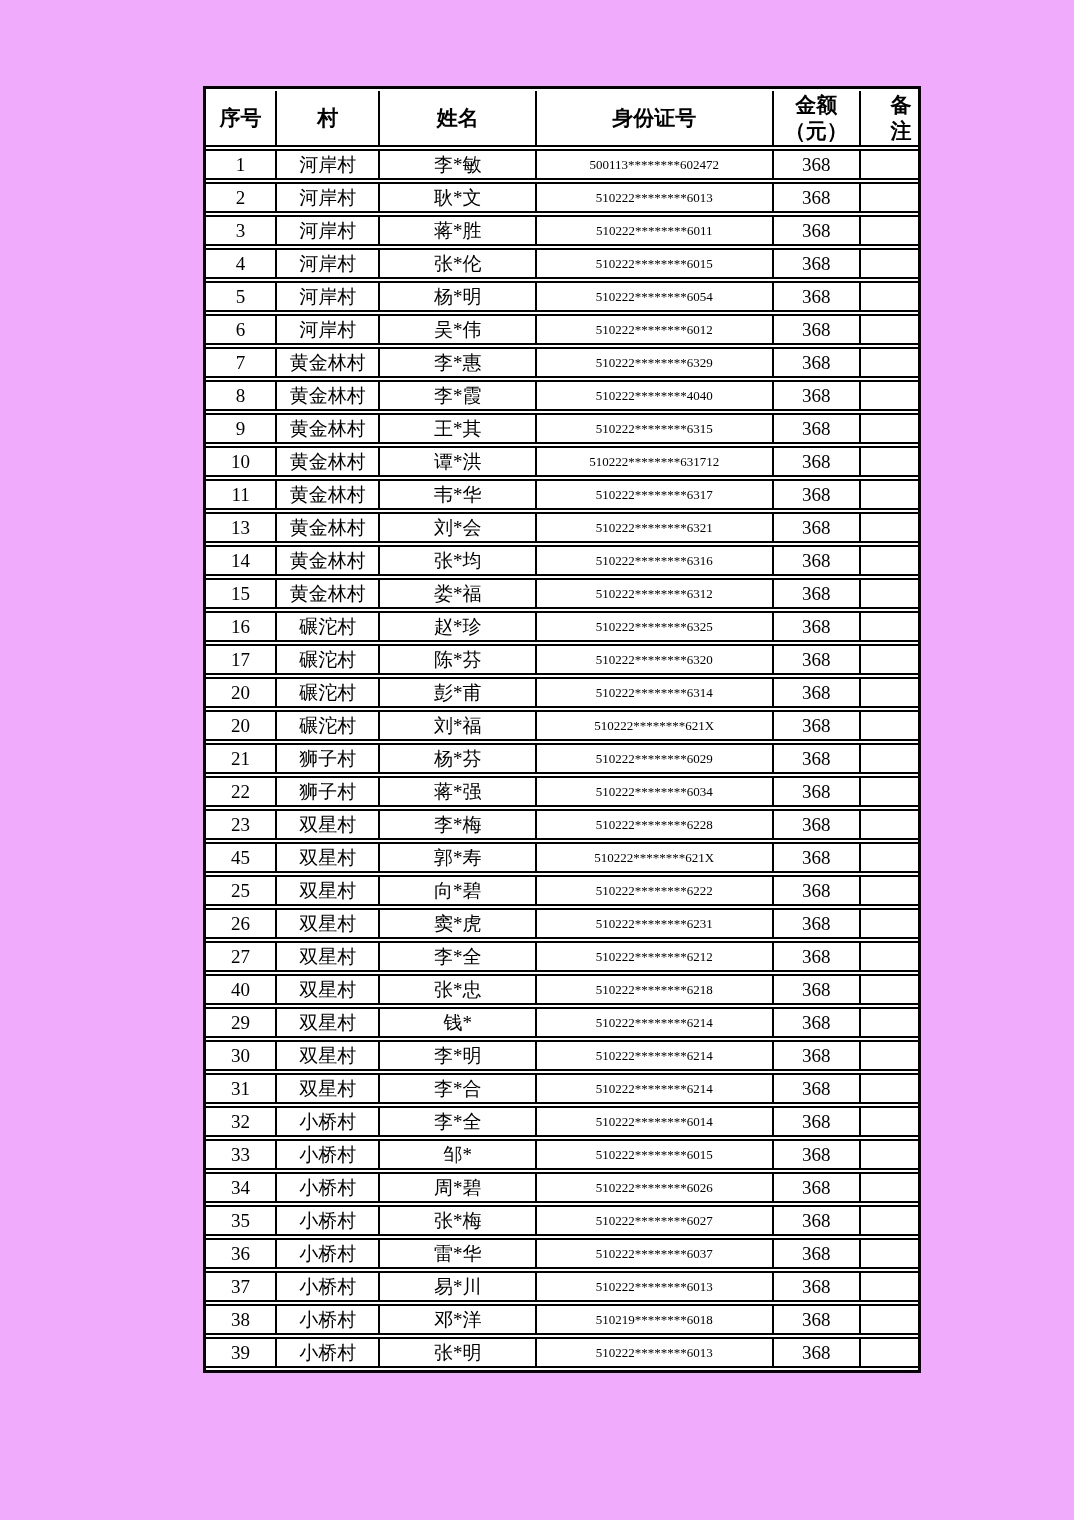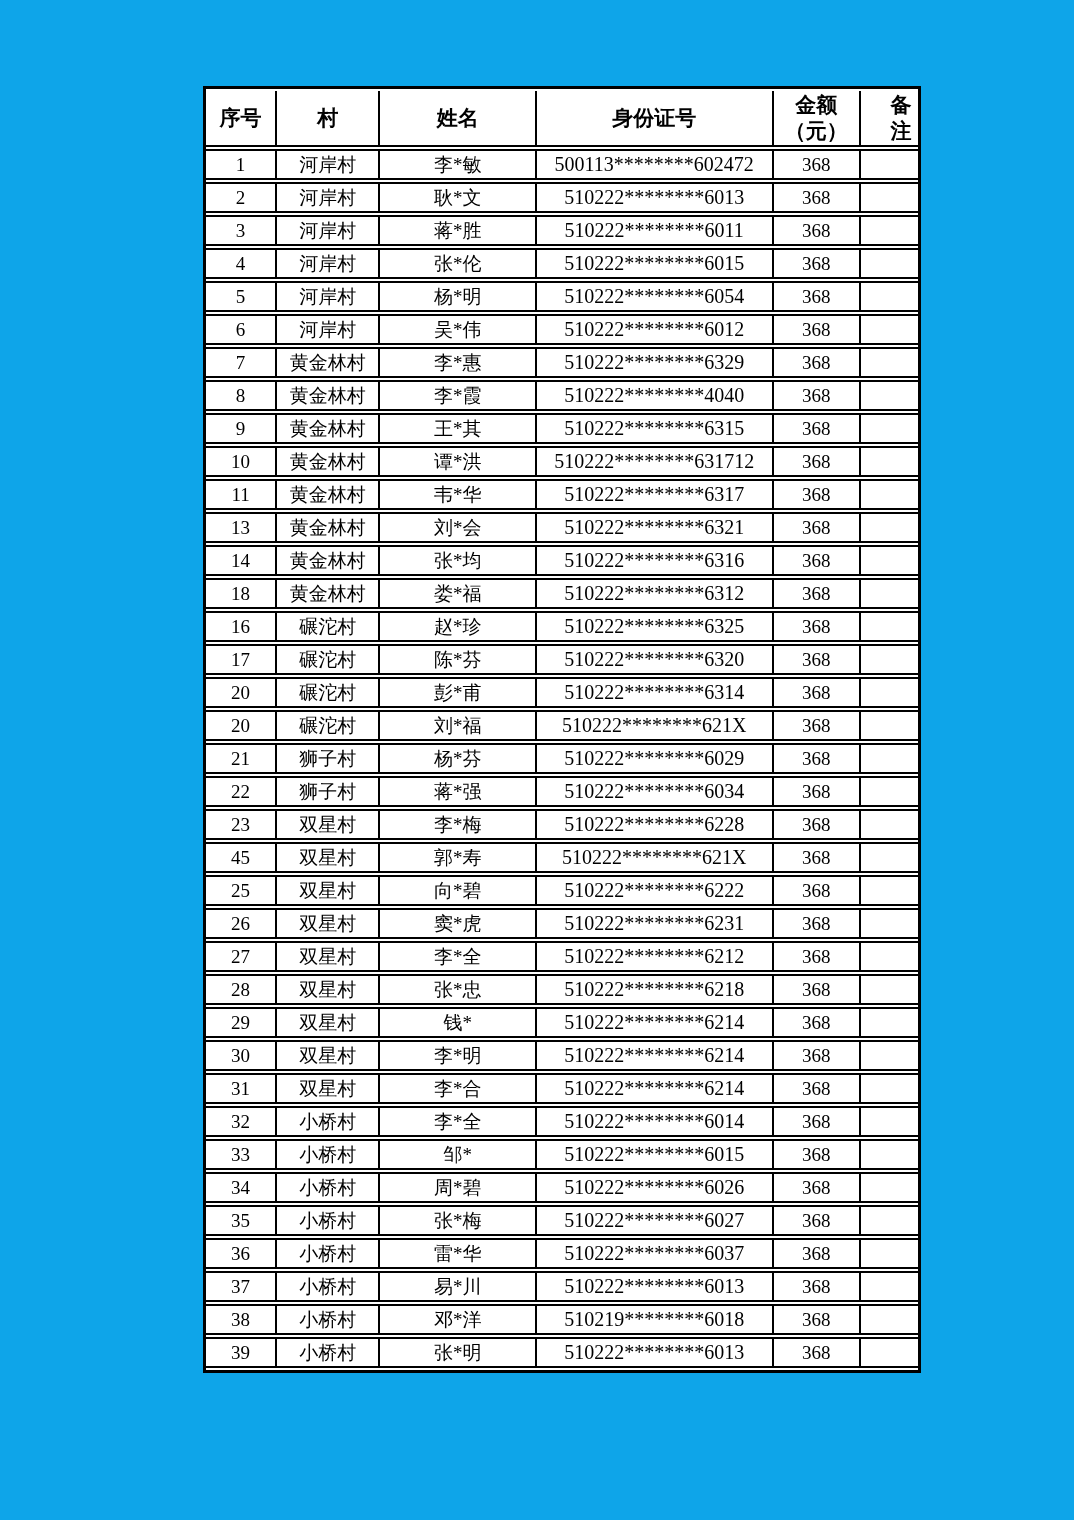--- a/index.html
+++ b/index.html
@@ -4,21 +4,21 @@
 <style>
   html, body {
     margin: 0;
     padding: 0;
     background: #ffffff;
   }
   .page {
     position: relative;
     width: 1074px;
     height: 1520px;
-    background: #0ea5e9;
+    background: #f0abfc;
     overflow: hidden;
     font-family: "Liberation Serif", "DejaVu Serif", serif;
     color: #000000;
   }
   .table-frame {
     position: absolute;
     left: 203px;
     top: 86px;
     width: 718px;
     box-sizing: border-box;
@@ -60,21 +60,21 @@
   td {
     font-size: 19px;
     height: 27px;
     line-height: 27px;
     border-top: 2px solid #000000;
     border-bottom: 2px solid #000000;
     border-right: 2px solid #000000;
     white-space: nowrap;
   }
   td:last-child { border-right: none; }
-  td.cell-id { font-size: 20px; letter-spacing: 0px; }
+  td.cell-id { font-size: 13px; letter-spacing: 0px; }
 </style>
 </head>
 <body>
 
 <div class="page">
   <div class="table-frame">
     <table class="roster">
       <colgroup>
         <col class="c-index">
         <col class="c-village">
@@ -193,21 +193,21 @@
   </tr>
           <tr>
     <td class="cell-index">14</td>
     <td class="cell-village">黄金林村</td>
     <td class="cell-name">张*均</td>
     <td class="cell-id">510222********6316</td>
     <td class="cell-amount">368</td>
     <td class="cell-remark"></td>
   </tr>
           <tr>
-    <td class="cell-index">18</td>
+    <td class="cell-index">15</td>
     <td class="cell-village">黄金林村</td>
     <td class="cell-name">娄*福</td>
     <td class="cell-id">510222********6312</td>
     <td class="cell-amount">368</td>
     <td class="cell-remark"></td>
   </tr>
           <tr>
     <td class="cell-index">16</td>
     <td class="cell-village">碾沱村</td>
     <td class="cell-name">赵*珍</td>
@@ -289,21 +289,21 @@
   </tr>
           <tr>
     <td class="cell-index">27</td>
     <td class="cell-village">双星村</td>
     <td class="cell-name">李*全</td>
     <td class="cell-id">510222********6212</td>
     <td class="cell-amount">368</td>
     <td class="cell-remark"></td>
   </tr>
           <tr>
-    <td class="cell-index">28</td>
+    <td class="cell-index">40</td>
     <td class="cell-village">双星村</td>
     <td class="cell-name">张*忠</td>
     <td class="cell-id">510222********6218</td>
     <td class="cell-amount">368</td>
     <td class="cell-remark"></td>
   </tr>
           <tr>
     <td class="cell-index">29</td>
     <td class="cell-village">双星村</td>
     <td class="cell-name">钱*</td>

